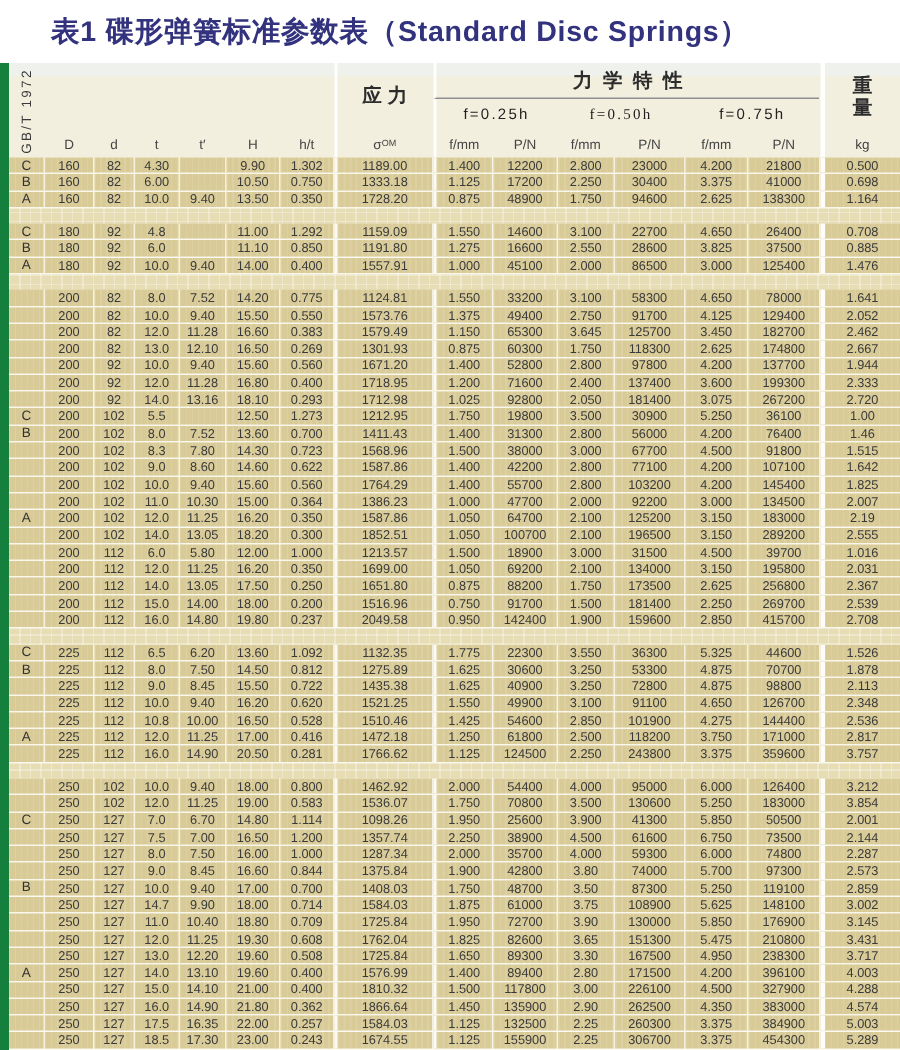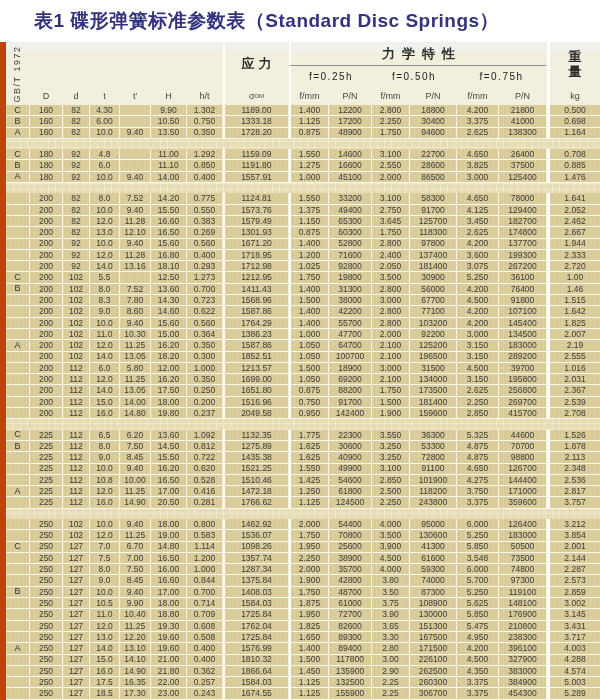--- a/index.html
+++ b/index.html
@@ -1,18 +1,18 @@
 <!DOCTYPE html>
 <html><head>
 <meta charset="utf-8">
 <style>
   * { margin:0; padding:0; box-sizing:border-box; }
   html,body { width:600px; height:700px; overflow:hidden;
     font-family:"Liberation Sans", sans-serif; background:#ffffff; }
-  .page { width:600px; height:700px; background:#c2410c; }
+  .page { width:600px; height:700px; background:#15803d; }
 
   .title-bar { height:42px; display:flex; align-items:center;
     padding-left:34px; background:#ffffff; }
   .title-bar .t { font-size:19px; font-weight:bold; color:#32327e; letter-spacing:.5px; }
 
   .table-wrap { position:relative; width:594px; height:658px; margin-left:6px;
     background-color:#e7ddb4;
     background-image:
       repeating-linear-gradient(90deg, rgba(255,255,255,.30) 0 1px, transparent 1px 7px),
       repeating-linear-gradient(0deg,  rgba(255,255,255,.30) 0 1px, transparent 1px 6px);
@@ -31,21 +31,21 @@
     letter-spacing:1.5px; color:#3a3a3a; }
   .h-geo   { grid-column:2/8;  grid-row:1/3; font-size:13px; font-weight:bold; letter-spacing:7px; text-indent:7px; }
   .h-stress{ grid-column:8/9;  grid-row:1/3; font-size:13px; font-weight:bold; letter-spacing:4px; text-indent:4px;
              border-left:2px solid rgba(255,255,255,.9); }
   .h-mech  { grid-column:9/15; grid-row:1/2; font-size:13px; font-weight:bold; letter-spacing:7px; text-indent:7px;
              border-left:2px solid rgba(255,255,255,.9); border-bottom:1px solid #8f8f8f; }
   .h-weight{ grid-column:15/16; grid-row:1/3; flex-direction:column; font-size:13px; font-weight:bold;
              line-height:15px; border-left:3px solid rgba(255,255,255,.95); }
   .h-sub { grid-row:2/3; font-size:10px; color:#222; letter-spacing:1.5px; }
   .h-sub1 { grid-column:9/11; border-left:2px solid rgba(255,255,255,.9); }
-  .h-sub2 { grid-column:11/13; }
+  .h-sub2 { grid-column:11/13;font-family:Liberation Serif, serif; }
   .h-sub3 { grid-column:13/15; }
   .h-col { grid-row:3/4; font-size:9px; color:#444; }
   .h-sigma sub { font-size:6px; }
   .bl2 { border-left:2px solid rgba(255,255,255,.9); }
   .bl3 { border-left:3px solid rgba(255,255,255,.95); }
 
   
   .tbody { display:flex; flex-direction:column; height:595px; }
   .row { flex:1; display:grid;
     grid-template-columns:23px 32px 26px 29px 30px 35px 35px 65px 39px 42px 37px 46px 41px 47px 53px;
@@ -112,21 +112,21 @@
           <span class="cell c1">160</span>
           <span class="cell c2">82</span>
           <span class="cell c3">4.30</span>
           <span class="cell c4"></span>
           <span class="cell c5">9.90</span>
           <span class="cell c6">1.302</span>
           <span class="cell c7">1189.00</span>
           <span class="cell c8">1.400</span>
           <span class="cell c9">12200</span>
           <span class="cell c10">2.800</span>
-          <span class="cell c11">18800</span>
+          <span class="cell c11">23000</span>
           <span class="cell c12">4.200</span>
           <span class="cell c13">21800</span>
           <span class="cell c14">0.500</span>
         </div>
         <div class="row">
           <span class="cell c0">B</span>
           <span class="cell c1">160</span>
           <span class="cell c2">82</span>
           <span class="cell c3">6.00</span>
           <span class="cell c4"></span>
@@ -729,21 +729,21 @@
           <span class="cell c2">127</span>
           <span class="cell c3">7.5</span>
           <span class="cell c4">7.00</span>
           <span class="cell c5">16.50</span>
           <span class="cell c6">1.200</span>
           <span class="cell c7">1357.74</span>
           <span class="cell c8">2.250</span>
           <span class="cell c9">38900</span>
           <span class="cell c10">4.500</span>
           <span class="cell c11">61600</span>
-          <span class="cell c12">3.548</span>
+          <span class="cell c12">6.750</span>
           <span class="cell c13">73500</span>
           <span class="cell c14">2.144</span>
         </div>
         <div class="row">
           <span class="cell c0"></span>
           <span class="cell c1">250</span>
           <span class="cell c2">127</span>
           <span class="cell c3">8.0</span>
           <span class="cell c4">7.50</span>
           <span class="cell c5">16.00</span>
@@ -788,21 +788,21 @@
           <span class="cell c10">3.50</span>
           <span class="cell c11">87300</span>
           <span class="cell c12">5.250</span>
           <span class="cell c13">119100</span>
           <span class="cell c14">2.859</span>
         </div>
         <div class="row">
           <span class="cell c0"></span>
           <span class="cell c1">250</span>
           <span class="cell c2">127</span>
-          <span class="cell c3">10.5</span>
+          <span class="cell c3">14.7</span>
           <span class="cell c4">9.90</span>
           <span class="cell c5">18.00</span>
           <span class="cell c6">0.714</span>
           <span class="cell c7">1584.03</span>
           <span class="cell c8">1.875</span>
           <span class="cell c9">61000</span>
           <span class="cell c10">3.75</span>
           <span class="cell c11">108900</span>
           <span class="cell c12">5.625</span>
           <span class="cell c13">148100</span>

